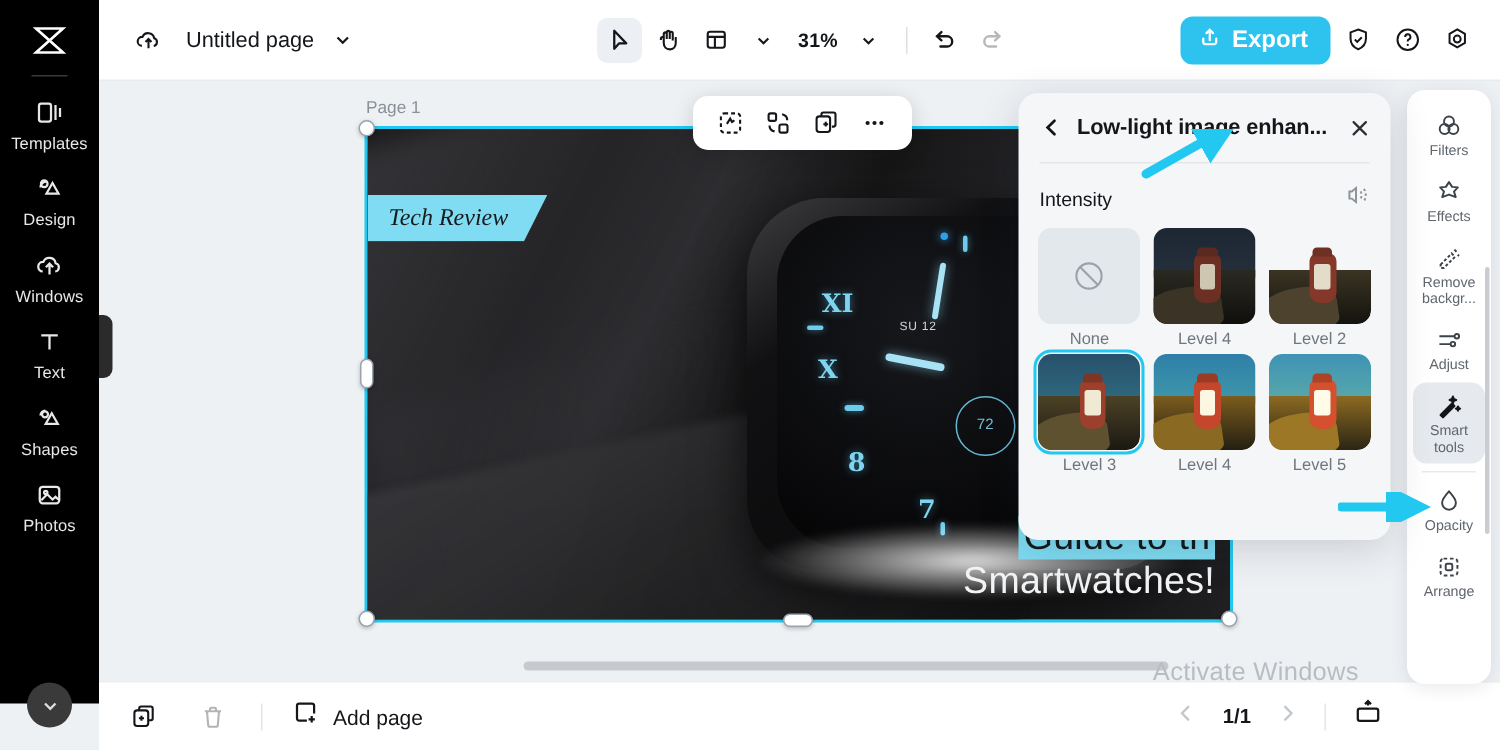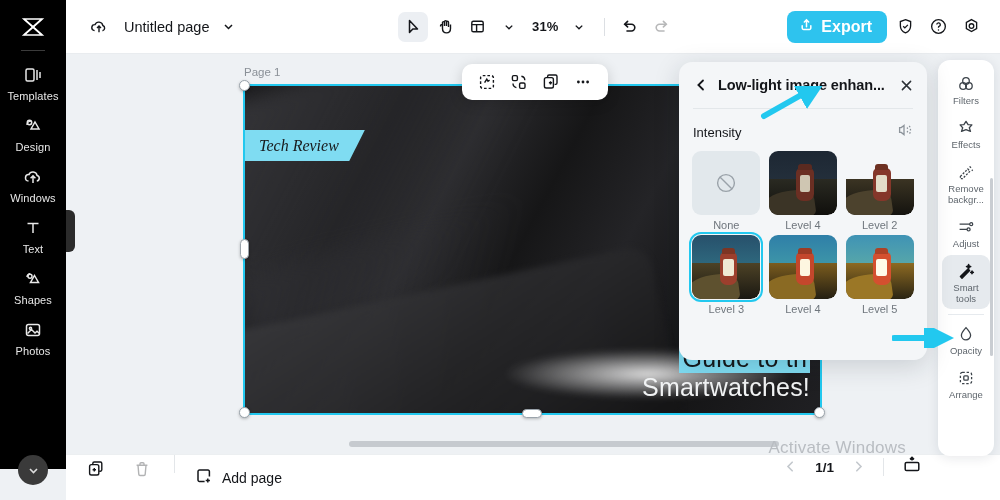--- a/index.html
+++ b/index.html
@@ -172,21 +172,21 @@
     gap: 2px; border-radius: 9px; cursor: pointer; }
   .ritem.sel { background: #e6eaee; }
   .ritem .ico { width: 20px; height: 20px; display:flex; align-items:center; justify-content:center; }
   .ritem .lbl { font-size: 9.5px; color: #5f666d; text-align: center; line-height: 1.15; }
   .rrule { width: 36px; height: 1px; background: #e6eaee; margin: 5px 0 3px; }
   .rscroll { position: absolute; right: 1px; top: 118px; width: 3px; height: 178px; background: #c9cdd2; border-radius: 2px; }
 
   
   .bottom {
     position: absolute; left: 66px; bottom: 0; width: 934px; height: 46px;
-    background: #fff; display: flex; z-index: 35; border-top: 1px solid #eceff1;
+    background: #fff; display: flex; align-items: center; z-index: 35; border-top: 1px solid #eceff1;
   }
   .bbtn { width: 28px; height: 28px; display: flex; align-items: center; justify-content: center; cursor: pointer; }
   .bbtn.disabled { opacity: .32; }
   .addpage { display: flex; align-items: center; gap: 9px; cursor: pointer; }
   .addpage .txt { font-size: 14px; color: #14161a; font-weight: 500; }
   .pager { position: absolute; right: 78px; display: flex; align-items: center; gap: 18px; }
   .pager .arw { color: #c3c8cd; font-size: 15px; cursor: pointer; }
   .pager .num { font-size: 13.5px; color: #14161a; font-weight: 600; }
   .bdiv { width: 1px; height: 18px; background: #e3e6e9; }
 
@@ -375,20 +375,42 @@
   <div class="workspace">
     <div class="page-label">Page 1</div>
 
     <div class="artboard">
       <div class="photo">
         <div class="p-bg"></div>
         <div class="p-shade1"></div>
         <div class="p-shade2"></div>
         <div class="p-strap"></div>
 
+        <div class="watch">
+          <div class="watch-face">
+            <div class="wdot" style="left:44%; top:5%;"></div>
+            <div class="wnum" style="left:12%; top:22%;">XI</div>
+            <div class="wnum" style="left:11%; top:42%;">X</div>
+            <div class="wnum" style="left:19%; top:70%;">8</div>
+            <div class="wnum" style="left:38%; top:84%;">7</div>
+            <div class="wnum" style="left:72%; top:20%;">II</div>
+            <div class="wnum" style="left:81%; top:50%;">4</div>
+            <div class="wnum" style="left:80%; top:68%;">5</div>
+            <div class="wtick" style="left:8%; top:33%; width:11px; height:3px;"></div>
+            <div class="wtick" style="left:18%; top:57%; width:13px; height:4px;"></div>
+            <div class="wtick" style="left:50%; top:6%; width:3px; height:11px;"></div>
+            <div class="wtick" style="left:72%; top:38%; width:16px; height:4px;"></div>
+            <div class="wtick" style="left:66%; top:75%; width:14px; height:4px;"></div>
+            <div class="wtick" style="left:44%; top:92%; width:3px; height:9px;"></div>
+            <div class="whand" style="left:43%; top:14%; width:4px; height:38px; transform:rotate(9deg);"></div>
+            <div class="whand" style="left:29%; top:43%; width:40px; height:5px; transform:rotate(11deg);"></div>
+            <div class="wdate" style="left:33%; top:31%;">SU 12</div>
+            <div class="wsub" style="left:48%; top:54%;">72</div>
+          </div>
+        </div>
         <div class="p-glow"></div>
       </div>
 
       <div class="badge">
         <span>Tech Review</span>
       </div>
 
       <div class="headline">
         <span class="hl">Your U</span>
         <span class="hl hi">Guide to th</span>

